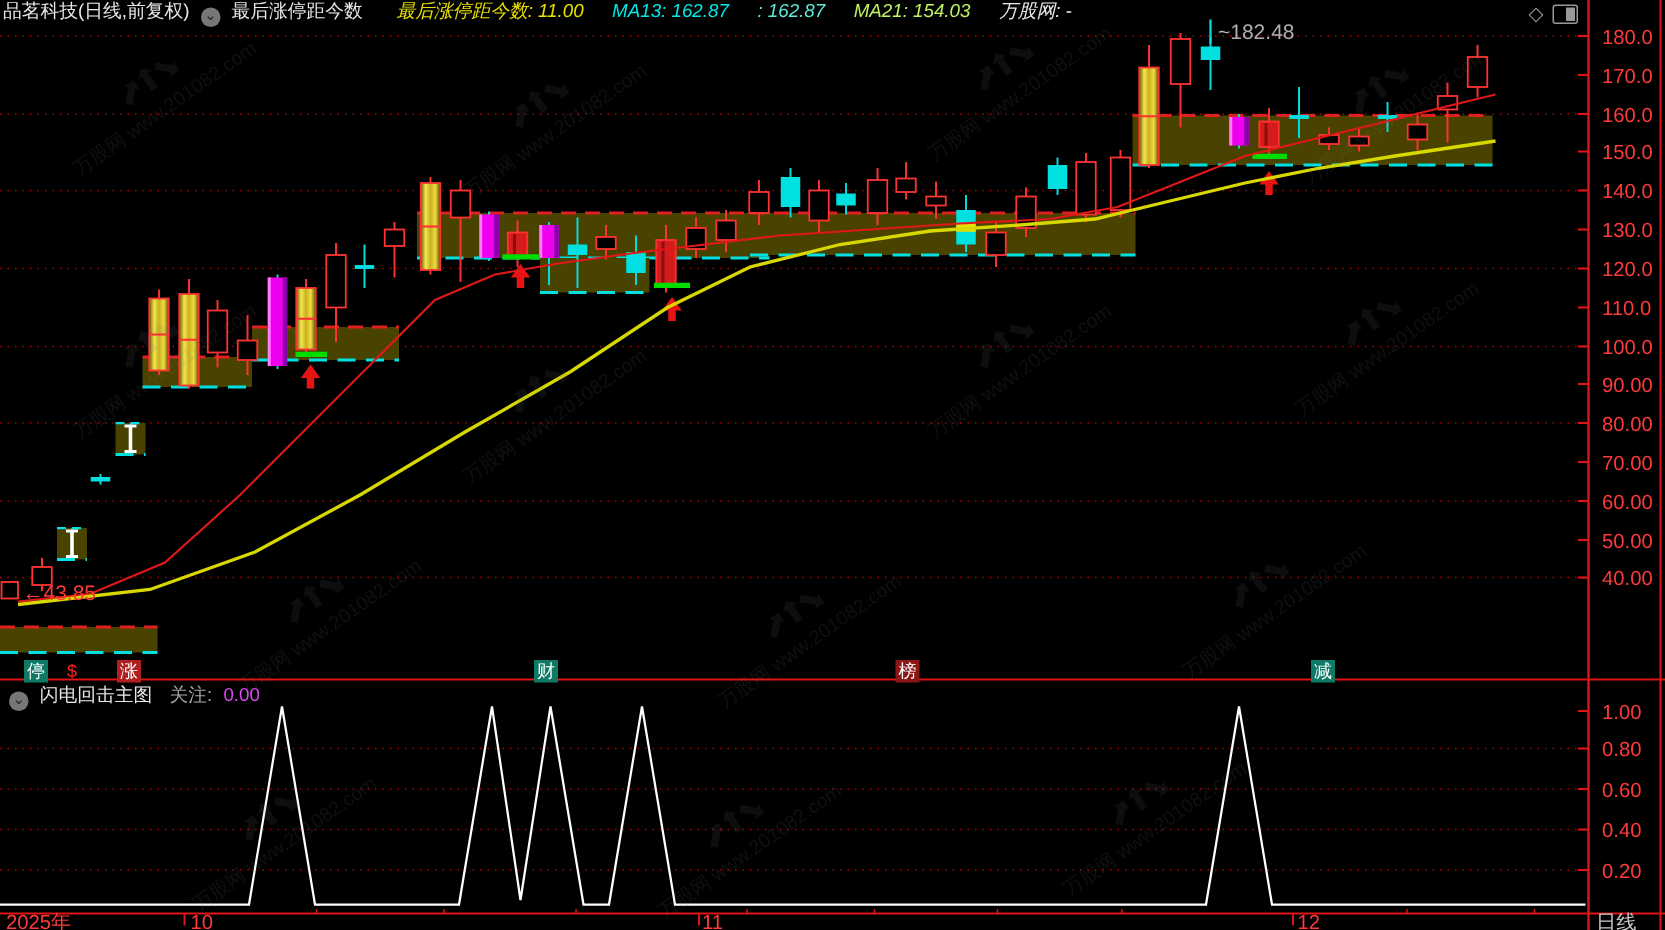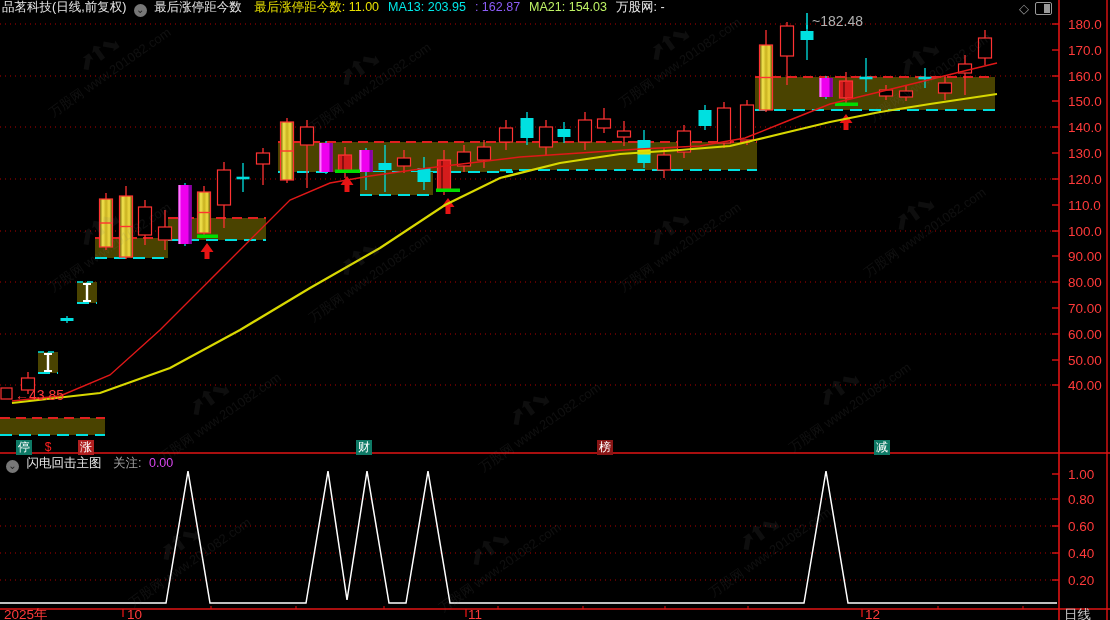--- a/index.html
+++ b/index.html
@@ -1,21 +1,21 @@
 <!DOCTYPE html>
 <html><head>
 <meta charset="utf-8">
 <style>
   html,body{margin:0;padding:0;background:#000;}
   #screen{position:relative;width:1110px;height:620px;background:#000;overflow:hidden;
     font-family:"Liberation Sans","DejaVu Sans",sans-serif;}
   #chart-svg{position:absolute;left:0;top:0;}
   .hdr{position:absolute;left:2px;top:0;height:15px;line-height:15px;font-size:12.5px;
     white-space:nowrap;color:#e8e8e8;z-index:5;}
-  .hdr .fld{margin-left:9px;}
+  .hdr .fld{margin-left:19px;font-style:italic;}
   .circ{display:inline-block;width:13px;height:13px;border-radius:50%;background:#777;
     color:#222;text-align:center;line-height:11px;font-size:10px;vertical-align:-2px;margin:0 4px;}
   .subhdr{position:absolute;left:2px;top:456px;height:15px;line-height:15px;font-size:12.5px;
     color:#e8e8e8;white-space:nowrap;z-index:5;}
   .winicons{position:absolute;right:58px;top:1px;color:#999;font-size:13px;z-index:6;display:flex;gap:6px;align-items:center;}
   .panelicon{width:15px;height:11px;border:1px solid #999;border-radius:2px;position:relative;}
   .panelicon:after{content:"";position:absolute;right:1px;top:1px;bottom:1px;width:6px;background:#999;}
   .band{position:absolute;top:440px;height:15px;width:16px;line-height:15px;text-align:center;
     font-size:12px;color:#fff;z-index:5;}
   .wm{position:absolute;color:#777;opacity:.13;transform:rotate(-35deg);font-size:13px;
@@ -372,21 +372,21 @@
       <line x1="748" y1="606" x2="748" y2="609" stroke="#e01414" stroke-width="1"></line>
       <line x1="938" y1="606" x2="938" y2="609" stroke="#e01414" stroke-width="1"></line>
       <line x1="1023" y1="606" x2="1023" y2="609" stroke="#e01414" stroke-width="1"></line>
       <text x="1064" y="619" fill="#c8c8c8" font-size="13.5">日线</text>
     </svg>
 
   <div class="hdr">
     <span>品茗科技(日线,前复权)</span>
     <span class="circ">⌄</span>
     <span>最后涨停距今数</span>
-    <span id="hdr-fields"><span class="fld" style="color: rgb(232, 224, 0);">最后涨停距今数: 11.00</span><span class="fld" style="color: rgb(0, 232, 232);">MA13: 203.95</span><span class="fld" style="color: #8b5cf6;">: 162.87</span><span class="fld" style="color: #bef264;">MA21: 154.03</span><span class="fld" style="color: rgb(232, 232, 232); text-align: right;">万股网: -</span></span>
+    <span id="hdr-fields"><span class="fld" style="color: rgb(232, 224, 0);">最后涨停距今数: 11.00</span><span class="fld" style="color: rgb(0, 232, 232);">MA13: 162.87</span><span class="fld" style="color: #5eead4;">: 162.87</span><span class="fld" style="color: #bef264;">MA21: 154.03</span><span class="fld" style="color: rgb(232, 232, 232); text-align: right;">万股网: -</span></span>
   </div>
 
   <div class="winicons">
     <span>◇</span>
     <span class="panelicon"></span>
   </div>
 
   <div class="subhdr">
     <span class="circ">⌄</span>
     <span>闪电回击主图</span>

